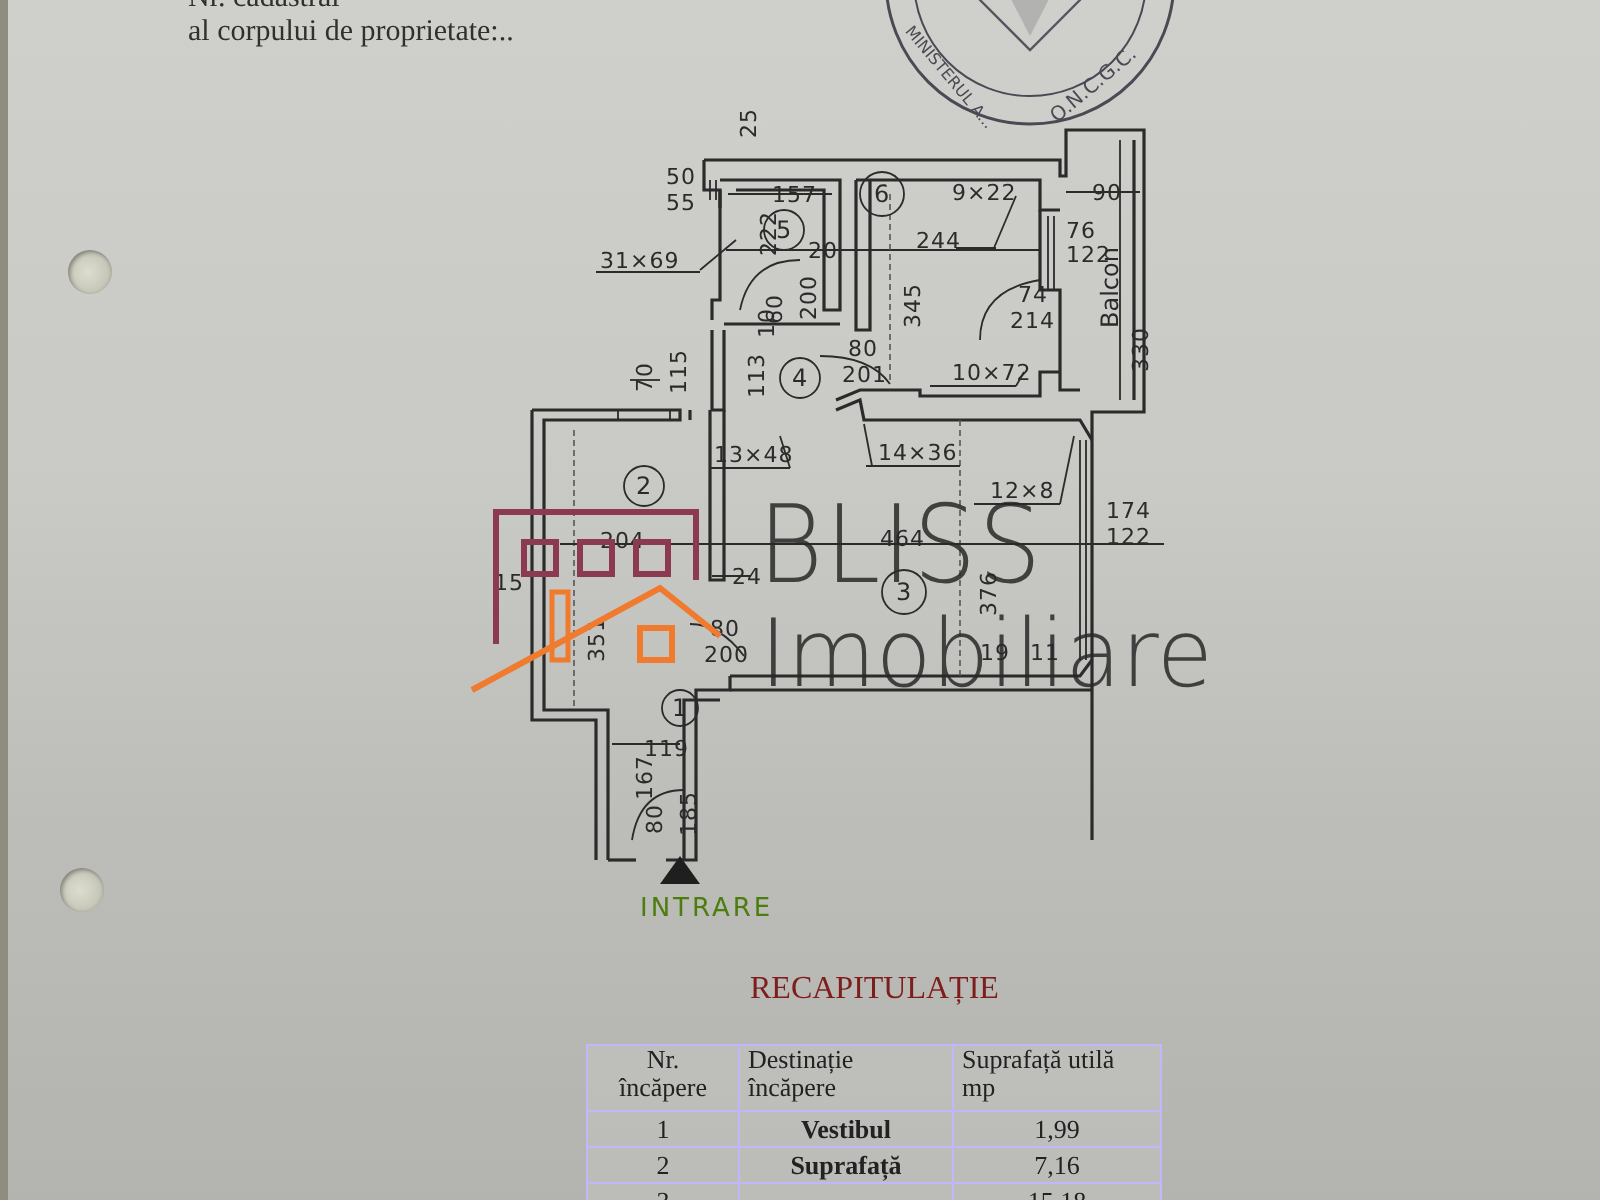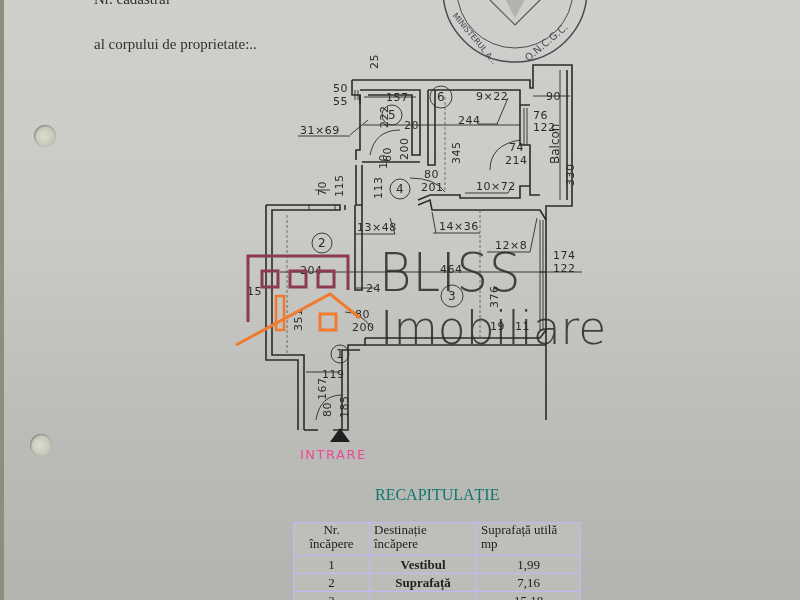--- a/index.html
+++ b/index.html
@@ -37,26 +37,26 @@
     .dash { fill: none; stroke: #555; stroke-width: 0.8; stroke-dasharray: 3 2; }
 
     .logo-text {
       position: absolute; font-family: "DejaVu Sans", sans-serif;
       color: rgba(40,40,40,0.85); font-weight: 300;
     }
     .logo-bliss { left: 379px; top: 246px; font-size: 54px; letter-spacing: 1px; line-height: 1; transform: scaleX(0.92); transform-origin: left top; }
     .logo-imob { left: 380px; top: 304px; font-size: 47px; line-height: 1; letter-spacing: 0px; transform: scaleX(0.97); transform-origin: left top; }
 
     .intrare {
-      position: absolute; left: 300px; top: 447px; font-family: "DejaVu Sans", sans-serif;
-      font-size: 13px; letter-spacing: 1.5px; color: #ec4899;
+      position: absolute; left: 320px; top: 447px; font-family: "DejaVu Sans", sans-serif;
+      font-size: 13px; letter-spacing: 1.5px; color: #4d7c0f;
     }
 
     .recap-title {
-      position: absolute; left: 375px; top: 486px; font-size: 16px; color: #0f766e;
+      position: absolute; left: 375px; top: 486px; font-size: 16px; color: #7f1d1d;
       font-family: "Liberation Serif", serif;
     }
     table.recap {
       position: absolute; left: 293px; top: 522px; border-collapse: collapse;
       font-family: "Liberation Serif", serif; font-size: 13px; color: #222;
       background: rgba(210,210,205,0.3);
     }
     table.recap th, table.recap td {
       border: 1px solid #c4b5fd; padding: 0 4px; line-height: 14px;
     }
@@ -67,21 +67,21 @@
     .c3 { width: 95px; text-align: center; }
   </style>
 </head>
 <body>
 
 <div class="paper-edge"></div>
 <div class="punch-hole" style="left:34px; top:125px;"></div>
 <div class="punch-hole" style="left:30px; top:434px;"></div>
 
 <div class="header-line" style="top:-9px;">Nr. cadastral</div>
-<div class="header-line" style="top:8px;margin-top:28px;">al  corpului  de proprietate:..</div>
+<div class="header-line" style="top:8px;">al  corpului  de proprietate:..</div>
 
 <svg class="stamp" viewBox="0 0 150 140">
   <circle cx="75" cy="60" r="72" fill="none" stroke="#4a4a55" stroke-width="1.5"></circle>
   <circle cx="75" cy="60" r="58" fill="none" stroke="#4a4a55" stroke-width="1"></circle>
   <path d="M50 70 L75 95 L100 70 L95 50 L55 50 Z" fill="none" stroke="#55555f" stroke-width="1.2"></path>
   <path d="M58 55 L92 55 L75 88 Z" fill="rgba(90,90,100,0.25)"></path>
   <text x="8" y="95" font-family="DejaVu Sans, sans-serif" font-size="8" fill="#4a4a55" transform="rotate(50 20 95)">MINISTERUL A...</text>
   <text x="85" y="122" font-family="DejaVu Sans, sans-serif" font-size="10" fill="#4a4a55" transform="rotate(-40 100 122)">O.N.C.G.C.</text>
   <text x="128" y="70" font-family="DejaVu Sans, sans-serif" font-size="7" fill="#4a4a55" transform="rotate(-80 128 70)">BUCURESTI</text>
 </svg>

